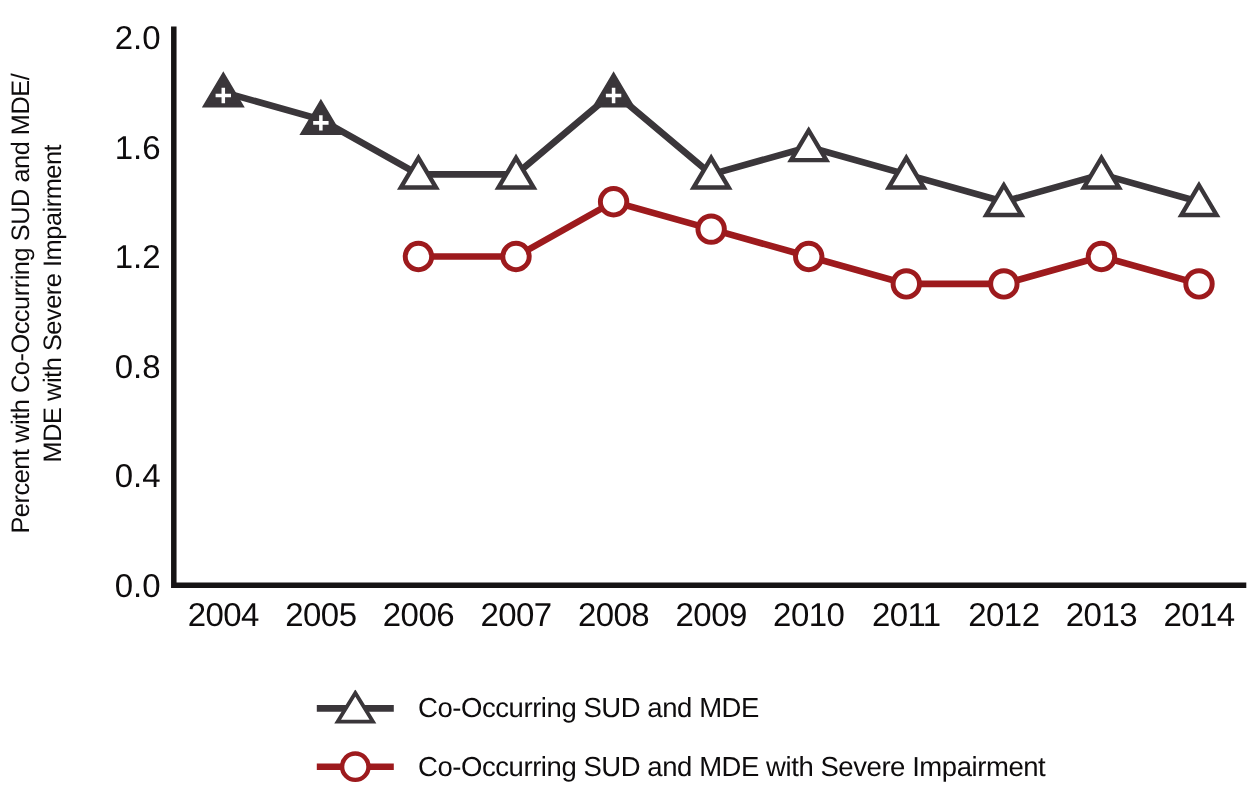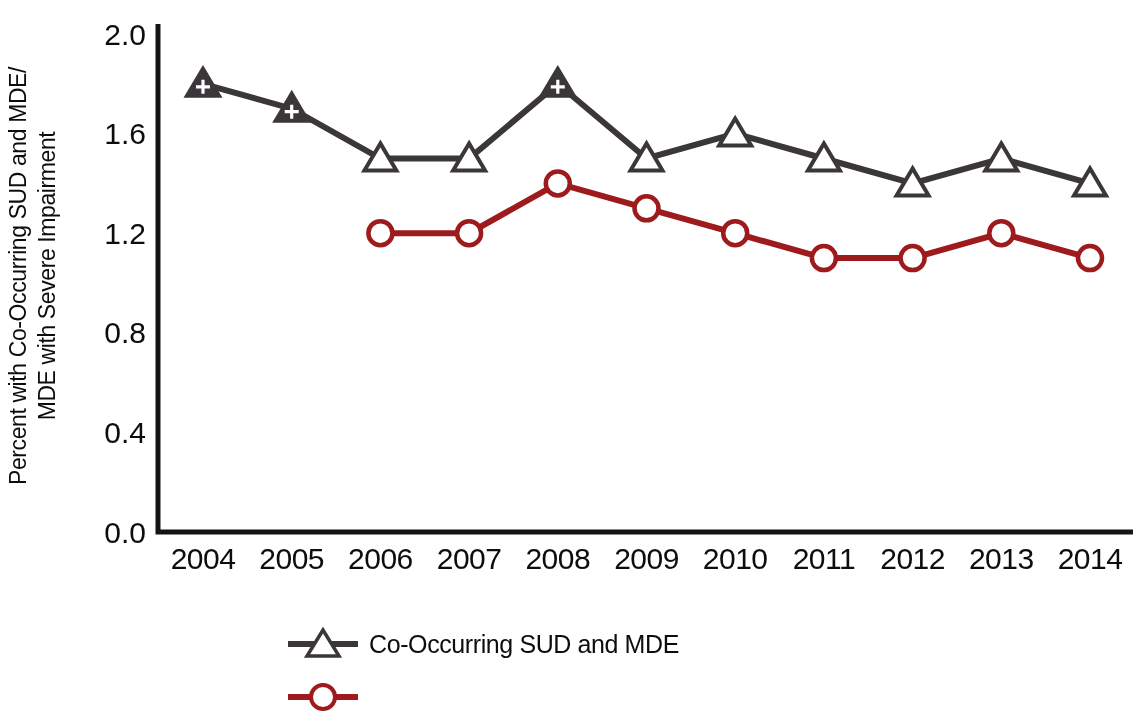--- a/index.html
+++ b/index.html
@@ -31,21 +31,21 @@
     top: 627px;
   }
   .legend-row {
     display: flex;
     align-items: center;
     height: 34px;
     margin-bottom: 19px;
   }
   .legend-marker { flex: 0 0 auto; display: block; }
   .legend-label {
-    margin-left: 9px;
+    margin-left: 20px;
     font-size: 25px;
     letter-spacing: -0.4px;
     color: #0e0c0d;
     white-space: nowrap;
   }
 </style>
 </head>
 <body>
 
 <div class="stage">
@@ -107,16 +107,17 @@
           <line x1="2" y1="17" x2="72" y2="17" stroke="#3a363a" stroke-width="6"></line>
           <path d="M37,3 L21,29 L53,29 Z" fill="#ffffff" stroke="#3a363a" stroke-width="3.5"></path>
         </svg>
       <span class="legend-label">Co-Occurring SUD and MDE</span>
     </div>
     <div class="legend-row">
       <svg class="legend-marker" width="74" height="34">
           <line x1="2" y1="17" x2="72" y2="17" stroke="#9d1a1d" stroke-width="6"></line>
           <circle cx="37" cy="17" r="12" fill="#ffffff" stroke="#9d1a1d" stroke-width="4"></circle>
         </svg>
+      <span class="legend-label">Co-Occurring SUD and MDE with Severe Impairment</span>
     </div>
   </div>
 
 </div>
 
 </body></html>

